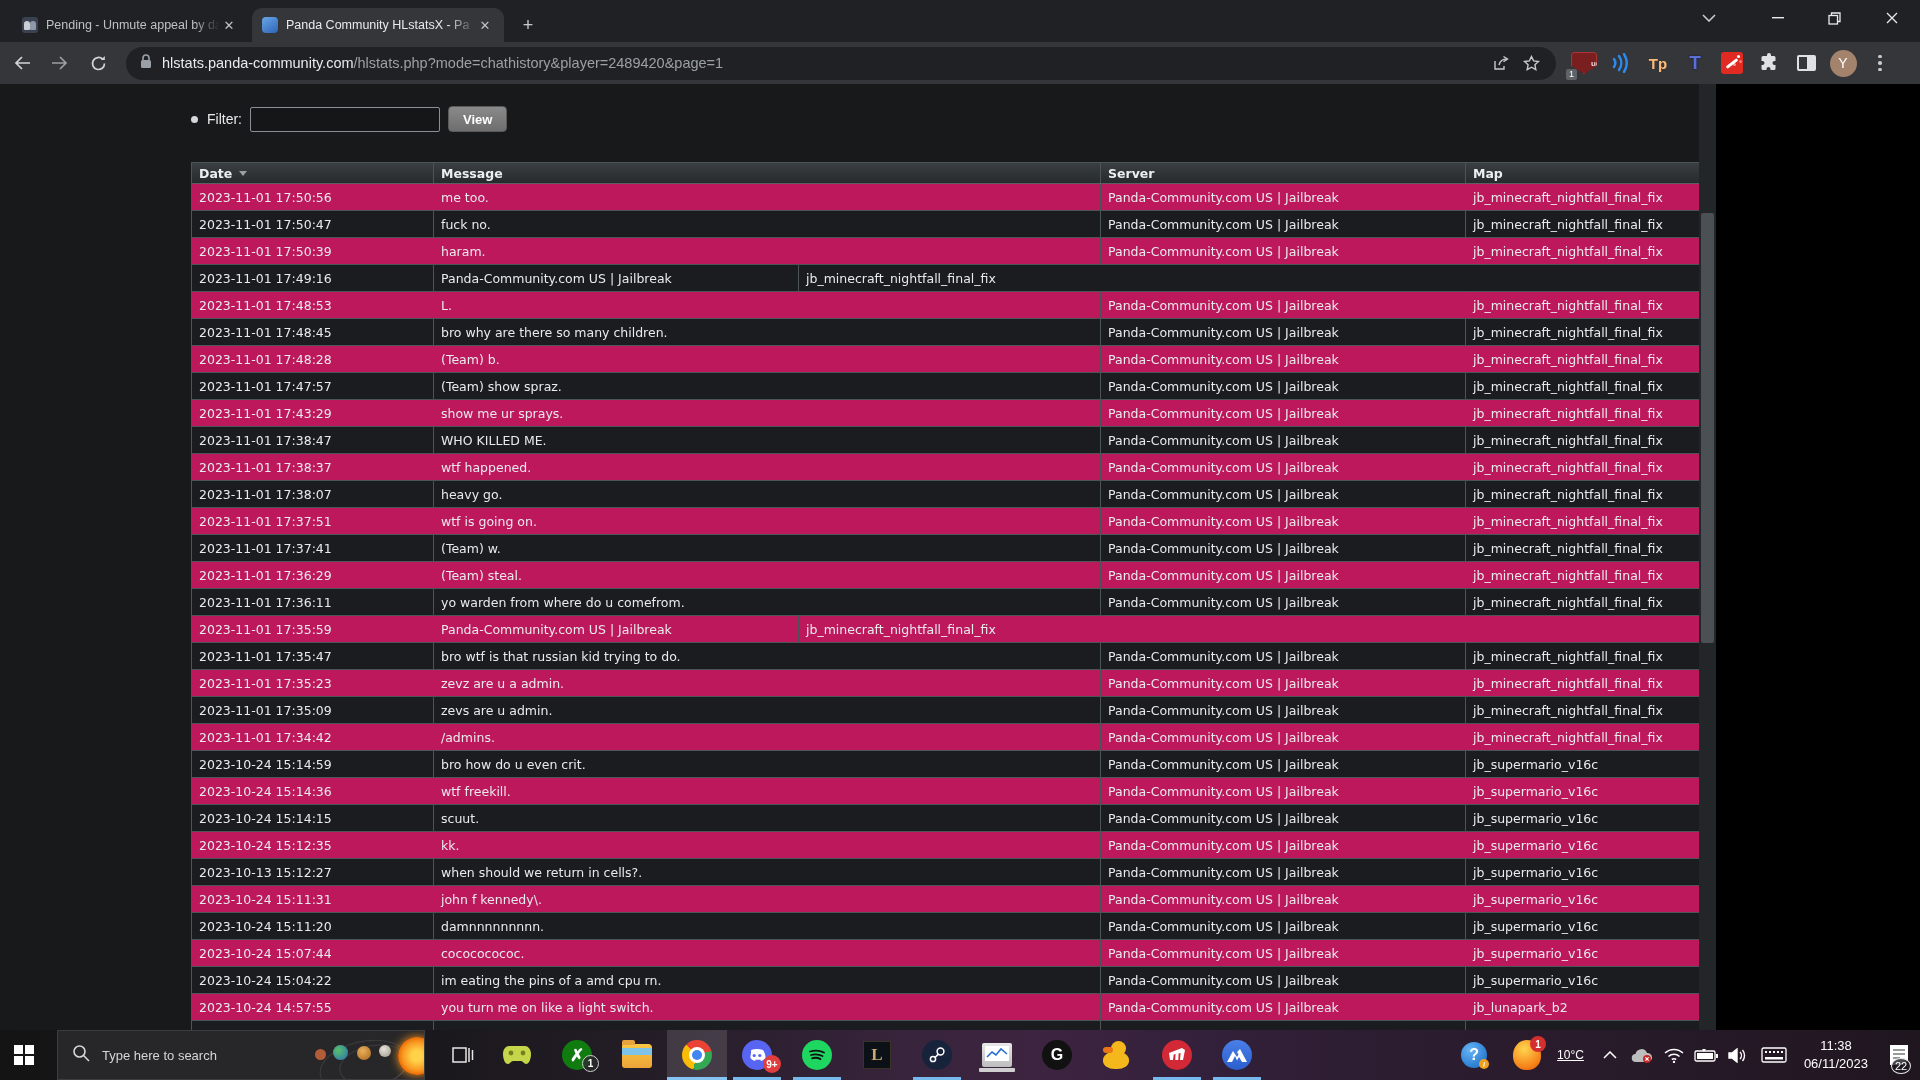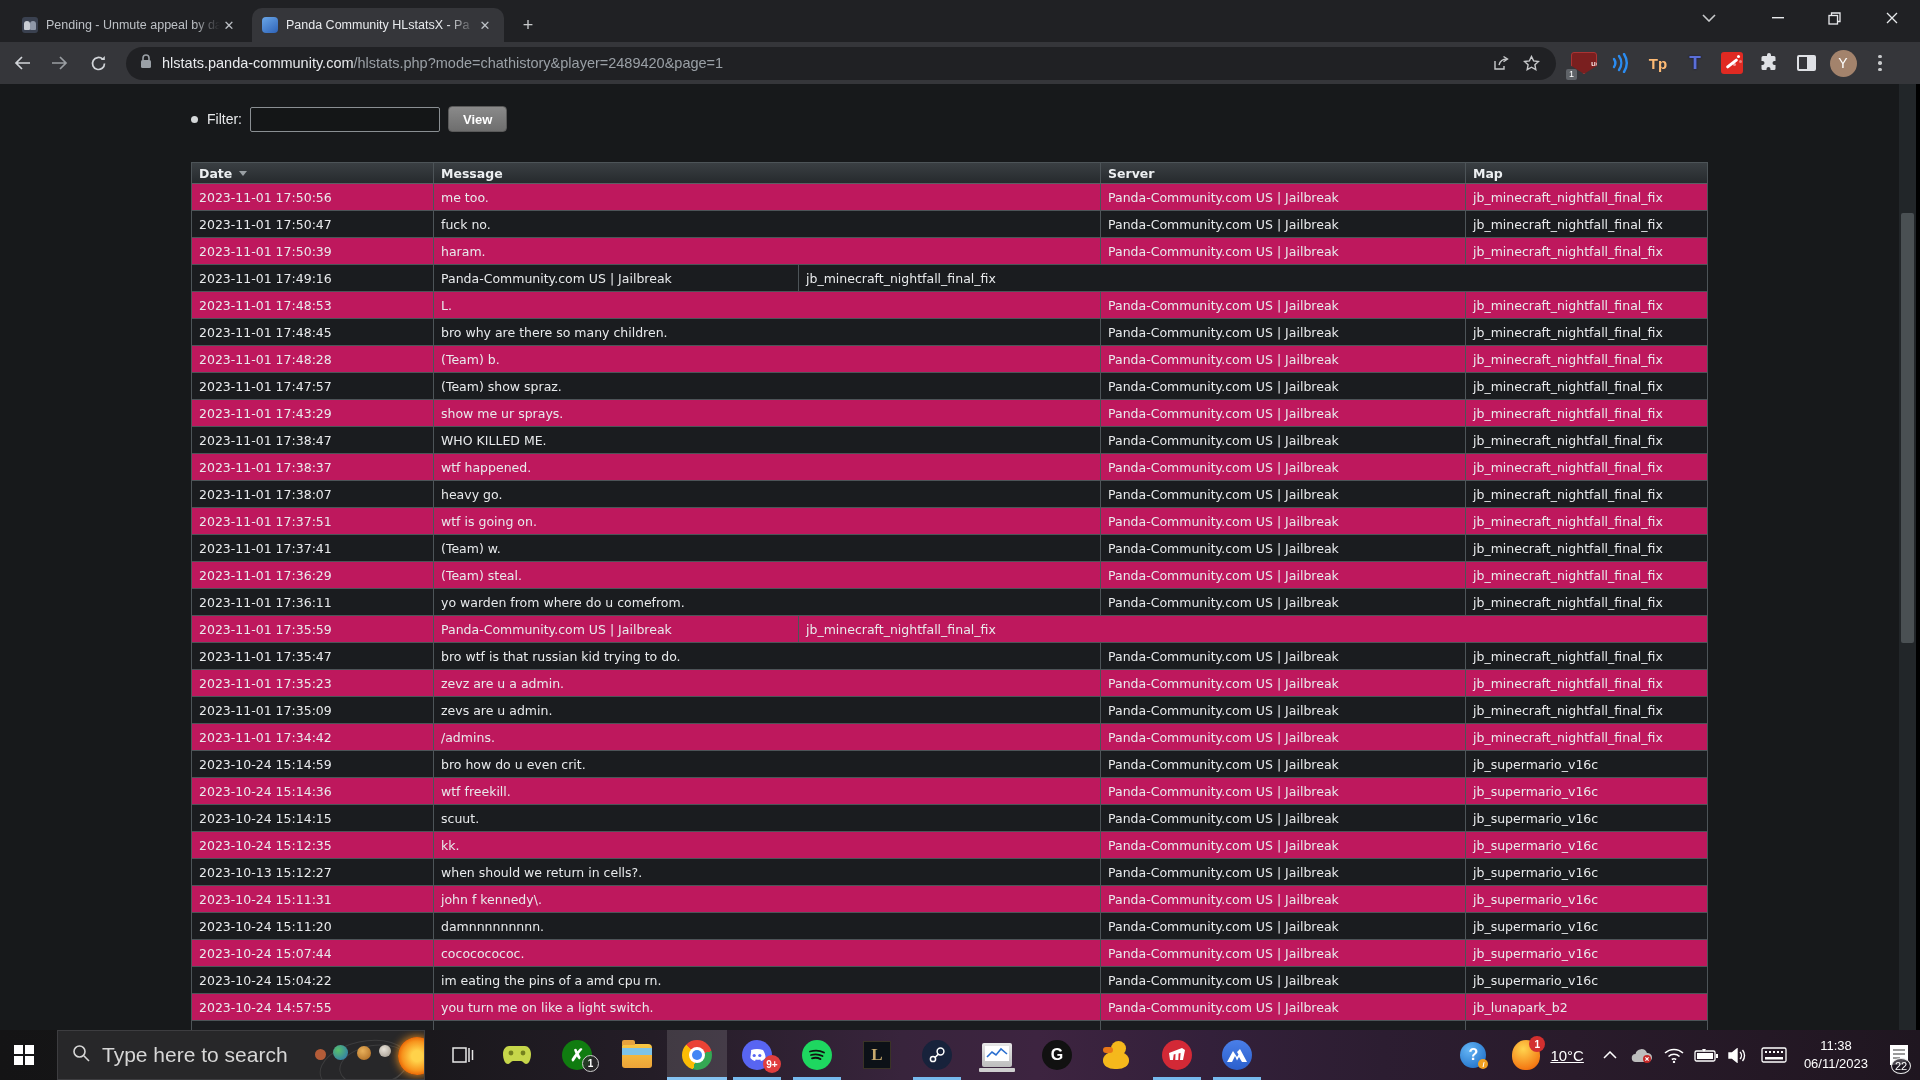--- a/index.html
+++ b/index.html
@@ -41,21 +41,21 @@
   .wand-sq { width:22px; height:22px; background:#e02a22; border-radius:3px; position:relative; overflow:hidden; }
   .wand-sq::before { content:""; position:absolute; left:4px; top:10px; width:14px; height:3px; background:#fff; transform:rotate(-38deg); border-radius:2px; }
   .wand-sq::after { content:""; position:absolute; right:3px; top:3px; width:3px; height:3px; background:#fff; border-radius:50%; box-shadow:-4px 8px 0 #ffffff88, 2px 5px 0 #ffffff66; }
   .sidebar-glyph { width:19px; height:16px; border:2px solid #dfe1e5; border-radius:2px; position:relative; }
   .sidebar-glyph::after { content:""; position:absolute; right:0; top:0; bottom:0; width:7px; background:#dfe1e5; }
   .avatar-circle { width:27px; height:27px; border-radius:50%; background:#a3836c; color:#fff; display:flex; align-items:center; justify-content:center; font-size:14px; }
   .kebab { display:flex; flex-direction:column; gap:3px; }
   .kebab i { width:3.5px; height:3.5px; background:#c8cacc; border-radius:50%; }
 
   
-  .page { position:absolute; top:84px; left:0; width:1916px; height:946px; background:#17191b; overflow:hidden; }
+  .page { position:absolute; top:84px; left:0; width:1716px; height:946px; background:#17191b; overflow:hidden; }
   .filter-row { position:absolute; left:191px; top:22px; display:flex; align-items:center; }
   .bullet { width:7px; height:7px; border-radius:50%; background:#d4d7d9; margin-right:9px; }
   .filter-label { color:#e8eaec; font-size:14px; margin-right:8px; }
   .filter-input { width:190px; height:25px; background:#141617; border:1px solid #8a8f93; border-radius:2px; color:#e8eaec; font-size:13px; padding:0 5px; }
   .view-btn { margin-left:8px; height:26px; padding:0 14px; background:linear-gradient(#8a8a8a,#6e6e6e); border:1px solid #5a5a5a; border-radius:4px; color:#fff; font-weight:bold; font-size:13px; }
 
   .chat-table { position:absolute; left:191px; top:78px; width:1517px; border:1px solid #4d5458; border-bottom:none; font-family:"DejaVu Sans", sans-serif; }
   .thead { display:flex; height:21px; background:linear-gradient(#3a3f43,#262a2d); border-bottom:1px solid #5a6064; }
   .th { color:#eceff1; font-size:12.5px; font-weight:bold; display:flex; align-items:center; padding-left:7px; border-right:1px solid #4d5458; }
   .th:last-child { border-right:none; }
@@ -71,34 +71,34 @@
 
   .page-scrollbar { position:absolute; right:0; top:0; width:17px; height:946px; background:#222629; }
   .page-scroll-thumb { position:absolute; left:2px; width:13px; top:129px; height:430px; background:#4a5053; border-radius:2px; }
 
   
   .taskbar { position:absolute; bottom:0; left:0; width:1920px; height:50px; display:flex; align-items:center;
     background:linear-gradient(90deg,#141415 0%,#18171a 20%,#241d27 34%,#38243c 47%,#3d2440 54%,#33203a 63%,#2c1d31 72%,#291b2b 82%,#241825 92%,#1f1620 100%); }
   .tb-btn { width:48px; height:50px; display:flex; align-items:center; justify-content:center; flex:none; position:relative; }
   .searchbox { width:368px; height:50px; background:#272729; border:1px solid #3d3d40; display:flex; align-items:center; flex:none; position:relative; margin-left:9px; }
   .searchbox .mag { margin:0 12px 0 14px; }
-  .search-ph { color:#d6d6d6; font-size:21px; }
+  .search-ph { color:#d6d6d6; font-size:13px; }
   .solar { position:absolute; right:0; top:0; width:115px; height:48px; overflow:hidden; }
   .solar .orbit { position:absolute; border:1px solid #6a6a6a55; border-radius:50%; }
   .planet { position:absolute; border-radius:50%; }
   .sun { position:absolute; right:-12px; top:6px; width:38px; height:38px; border-radius:50%; background:radial-gradient(circle,#ffd24a 20%,#f7941d 55%,#e65c00 75%); box-shadow:0 0 10px #f7941d; }
   .app-btn { width:60px; height:50px; display:flex; align-items:center; justify-content:center; flex:none; position:relative; }
   .app-btn.running::after { content:""; position:absolute; bottom:0; left:6px; right:6px; height:3px; background:#76b9ed; }
   .app-btn.activeapp { background:rgba(255,255,255,0.13); }
   .app-btn.activeapp::after { left:0; right:0; background:#85c3f2; }
   .circle-ic { width:30px; height:30px; border-radius:50%; display:flex; align-items:center; justify-content:center; position:relative; }
   .tb-badge { position:absolute; border-radius:50%; color:#fff; display:flex; align-items:center; justify-content:center; font-size:10px; font-weight:bold; }
   .tray { display:flex; align-items:center; margin-left:auto; }
   .tray-ic { width:26px; height:34px; display:flex; align-items:center; justify-content:center; margin:0 3px; position:relative; }
-  .temp { color:#fff; font-size:15px; margin:0 10px 0 2px; white-space:nowrap;text-decoration:underline; }
+  .temp { color:#fff; font-size:12px; margin:0 10px 0 8px; white-space:nowrap;text-decoration:underline; }
   .clock { color:#fff; font-size:13px; text-align:center; line-height:1.35; margin:0 10px; white-space:nowrap; }
   .notif { width:42px; height:50px; display:flex; align-items:center; justify-content:center; position:relative; }
   .notif-badge { position:absolute; right:9px; bottom:6px; width:20px; height:16px; border:1.5px solid #e8e8e8; background:#1c1620cc; border-radius:50%; color:#fff; font-size:11px; display:flex; align-items:center; justify-content:center; }
 
   
   .chrome-ic { width:30px; height:30px; border-radius:50%; background:conic-gradient(from -45deg,#ea4335 0 33.3%,#34a853 0 66.6%,#fbbc05 0 100%); position:relative; }
   .chrome-ic::before { content:""; position:absolute; inset:7px; background:#fff; border-radius:50%; }
   .chrome-ic::after { content:""; position:absolute; inset:10px; background:#4285f4; border-radius:50%; }
   .folder-ic { width:30px; height:24px; background:linear-gradient(#f9c744,#eda338); border-radius:2px 4px 3px 3px; position:relative; margin-top:2px; }
   .folder-ic::before { content:""; position:absolute; top:-4px; left:0; width:13px; height:5px; background:#e8a33d; border-radius:2px 2px 0 0; }

